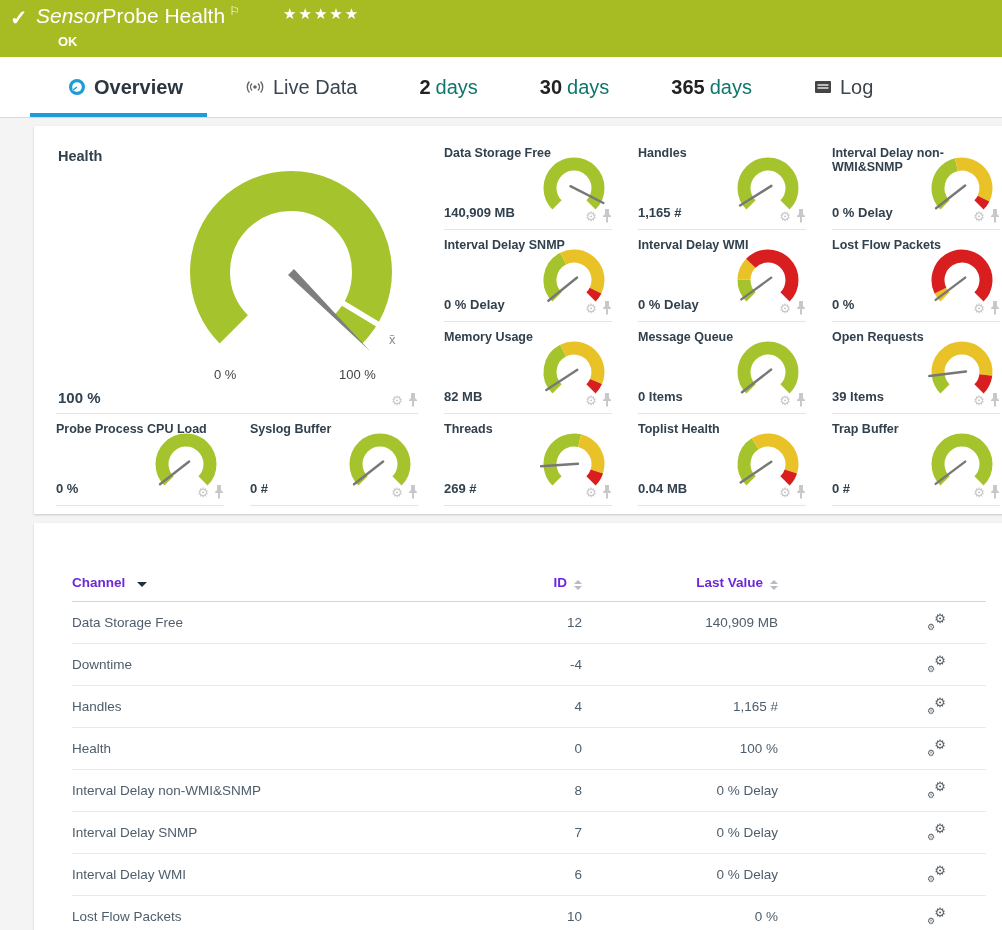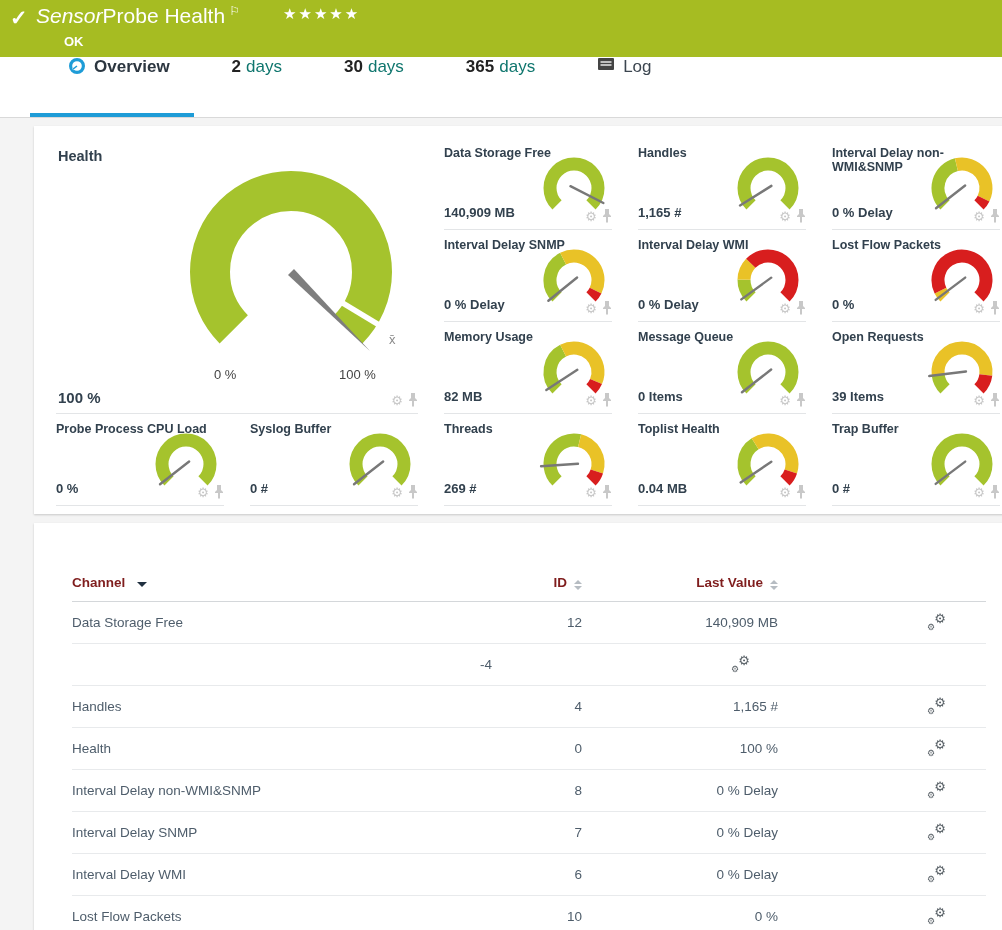--- a/index.html
+++ b/index.html
@@ -6,25 +6,25 @@
   body{width:1002px;height:930px;overflow:hidden;background:#f4f4f4;
        font-family:"Liberation Sans",sans-serif;color:#32414e;}
   
   .hdr{height:57px;background:#A6BC22;color:#fff;position:relative;}
   .hdr .check{position:absolute;left:10px;top:6px;font-size:21px;font-weight:bold;}
   .hdr .line1{position:absolute;left:36px;top:4px;font-size:21px;white-space:nowrap;}
   .hdr .type{font-style:italic;margin-right:0;}
   .hdr .title{font-weight:normal;}
   .hdr .flag{font-size:12px;vertical-align:super;margin-left:4px;}
   .hdr .stars{position:absolute;left:283px;top:5px;font-size:15px;letter-spacing:2px;}
-  .hdr .ok{position:absolute;left:64px;top:34px;font-size:13px;font-weight:bold;}
+  .hdr .ok{position:absolute;left:58px;top:34px;font-size:13px;font-weight:bold;}
   
   .tabs{height:60px;background:#fff;border-bottom:1px solid #d9d9d9;display:flex;align-items:center;padding-left:64px;}
-  .tab{display:flex;height:100%;padding:0 4px;margin-right:54px;position:relative;
-       font-size:17px;color:#3c4650;cursor:pointer;white-space:nowrap;}
+  .tab{display:flex;align-items:center;height:100%;padding:0 4px;margin-right:54px;position:relative;
+       font-size:20px;color:#3c4650;cursor:pointer;white-space:nowrap;}
   .tab svg{margin-right:8px;}
   .tab.active{color:#2c3640;font-weight:bold;}
   .tab.active::after{content:"";position:absolute;left:-34px;right:-20px;bottom:0;height:4px;background:#1E9CD7;}
   .tab .num{font-weight:bold;color:#222;margin-right:5px;}
   .tab .suffix{color:#0f766e;}
   
   .card{background:#fff;margin:8px -14px 0 34px;box-shadow:0 1px 2px rgba(0,0,0,.18);}
   
   .gauge-grid{display:grid;grid-template-columns:repeat(5,1fr);grid-auto-rows:92px;padding:12px 0 8px 12px;}
   .health-cell{grid-column:1 / span 2;grid-row:1 / span 3;position:relative;}
@@ -37,21 +37,21 @@
   .corner-icons .gear{font-size:13px;line-height:1;}
   .health-cell .h-title{position:absolute;top:10px;left:12px;font-size:14.5px;font-weight:bold;}
   .health-cell .h-svg{position:absolute;left:75px;top:0;}
   .health-cell .scale{position:absolute;top:229px;font-size:13px;color:#444;}
   .health-cell .s-min{left:168px;}
   .health-cell .s-max{left:293px;}
   .health-cell .h-value{position:absolute;bottom:8px;left:12px;font-size:15px;font-weight:bold;}
   
   .table-card{margin-top:9px;min-height:420px;padding:46px 30px 20px 38px;box-sizing:border-box;}
   .tbl-header,.tbl-row{display:grid;grid-template-columns:420px 90px 196px 1fr;align-items:center;}
-  .tbl-header{height:26px;border-bottom:1px solid #d4d7da;font-size:13.5px;font-weight:bold;color:#7f1d1d;padding-bottom:6px;}
+  .tbl-header{height:26px;border-bottom:1px solid #d4d7da;font-size:13.5px;font-weight:bold;color:#6d28d9;padding-bottom:6px;}
   .th-id,.th-value,.td-id,.td-value{justify-self:end;display:flex;align-items:flex-end;}
   .tbl-row{height:41px;border-bottom:1px solid #e8eaec;font-size:13.5px;color:#4E5D6B;}
   .caret{width:0;height:0;border-left:5px solid transparent;border-right:5px solid transparent;
          border-top:5px solid #203040;margin-left:8px;display:inline-block;}
   .sorter{display:inline-flex;flex-direction:column;gap:2px;margin-left:7px;}
   .sorter i{width:0;height:0;border-left:4px solid transparent;border-right:4px solid transparent;display:block;}
   .sorter .up{border-bottom:4px solid #b6bcc2;}
   .sorter .dn{border-top:4px solid #b6bcc2;}
   .td-gear{padding-left:150px;}
   .gears{position:relative;display:inline-block;width:18px;height:16px;color:#5A6268;cursor:pointer;}
@@ -74,20 +74,30 @@
 <div class="tabs">
   <div class="tab active">
     <svg width="18" height="18" viewBox="0 0 18 18">
       <circle cx="9" cy="9" r="6.4" fill="none" stroke="#1E9CD7" stroke-width="3.2"></circle>
       <line x1="9" y1="9" x2="4.6" y2="12.4" stroke="#fff" stroke-width="2.4"></line>
       <line x1="9" y1="9" x2="4.6" y2="12.4" stroke="#1E9CD7" stroke-width="1.4"></line>
     </svg>
     <span>Overview</span>
   </div>
   <div class="tab">
+    <svg width="20" height="16" viewBox="0 0 20 16">
+      <circle cx="10" cy="8" r="1.8" fill="#666"></circle>
+      <path d="M7 4.5a5 5 0 0 0 0 7" fill="none" stroke="#666" stroke-width="1.4"></path>
+      <path d="M4.4 2.5a8.2 8.2 0 0 0 0 11" fill="none" stroke="#666" stroke-width="1.4"></path>
+      <path d="M13 4.5a5 5 0 0 1 0 7" fill="none" stroke="#666" stroke-width="1.4"></path>
+      <path d="M15.6 2.5a8.2 8.2 0 0 1 0 11" fill="none" stroke="#666" stroke-width="1.4"></path>
+    </svg>
+    <span>Live Data</span>
+  </div>
+  <div class="tab">
     <span class="num">2</span>
     <span class="suffix">days</span>
   </div>
   <div class="tab">
     <span class="num">30</span>
     <span class="suffix">days</span>
   </div>
   <div class="tab">
     <span class="num">365</span>
     <span class="suffix">days</span>
@@ -393,20 +403,21 @@
     <div class="td td-id">12</div>
     <div class="td td-value">140,909 MB</div>
     <div class="td td-gear">
       <span class="gears">
         <span class="g1">⚙</span><span class="g2">⚙</span>
       </span>
     </div>
   </div>
 
   <div class="tbl-row">
+    <div class="td td-channel">Downtime</div>
     <div class="td td-id">-4</div>
     <div class="td td-value"></div>
     <div class="td td-gear">
       <span class="gears">
         <span class="g1">⚙</span><span class="g2">⚙</span>
       </span>
     </div>
   </div>
 
   <div class="tbl-row">

